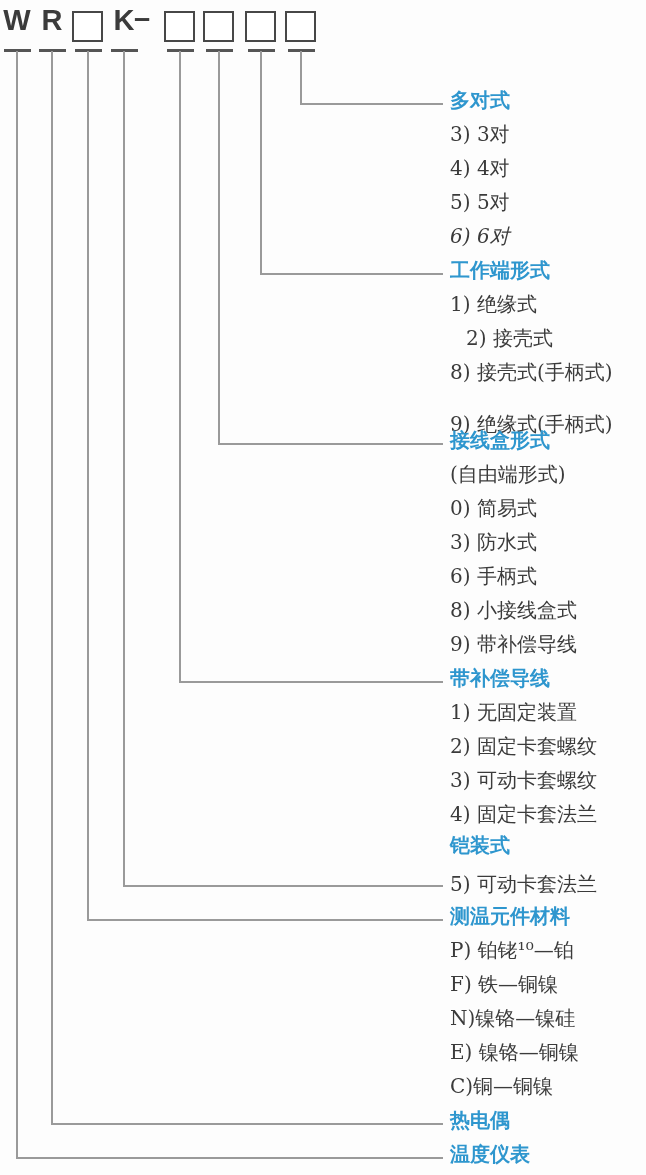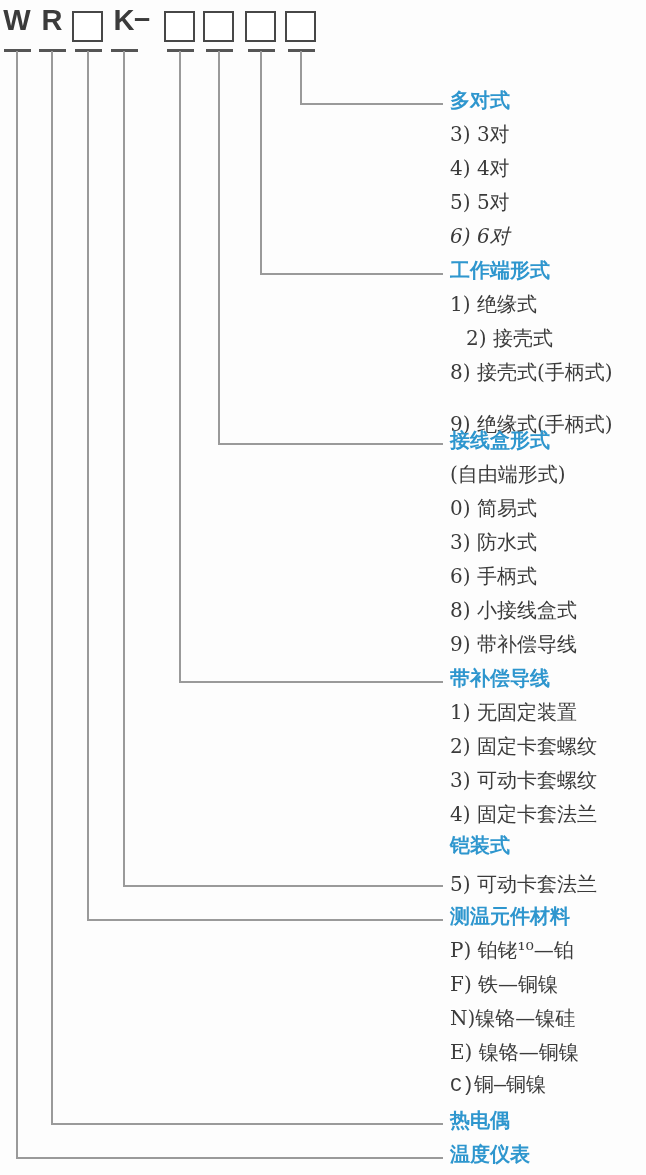--- a/index.html
+++ b/index.html
@@ -104,17 +104,17 @@
       <div class="row item" style="top: 729px;">2) 固定卡套螺纹</div>
       <div class="row item" style="top: 763px;">3) 可动卡套螺纹</div>
       <div class="row item" style="top: 797px;">4) 固定卡套法兰</div>
       <div class="row item" style="top: 867px;">5) 可动卡套法兰</div>
       <div class="row heading" style="top: 828px;">铠装式</div>
       <div class="row heading" style="top: 899px;">测温元件材料</div>
       <div class="row item" style="top: 933px;">P) 铂铑¹⁰—铂</div>
       <div class="row item" style="top: 967px;">F) 铁—铜镍</div>
       <div class="row item" style="top: 1001px;">N)镍铬—镍硅</div>
       <div class="row item" style="top: 1035px;">E) 镍铬—铜镍</div>
-      <div class="row item" style="top: 1069px; font-family: Liberation Mono, monospace;">C)铜—铜镍</div>
+      <div class="row item" style="top: 1069px;">C)铜—铜镍</div>
       <div class="row heading" style="top: 1103px;">热电偶</div>
       <div class="row heading" style="top: 1137px;">温度仪表</div>
     </div>
 </div>
 
 </body></html>

